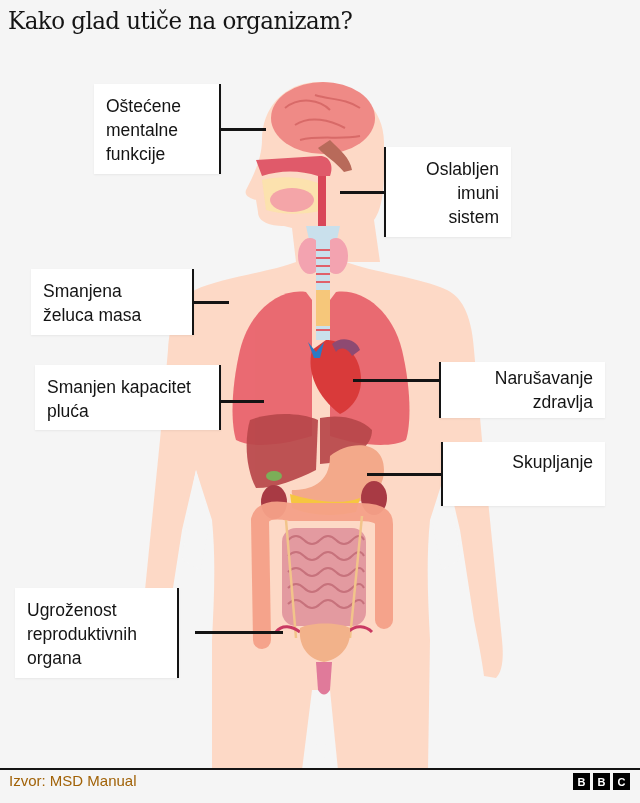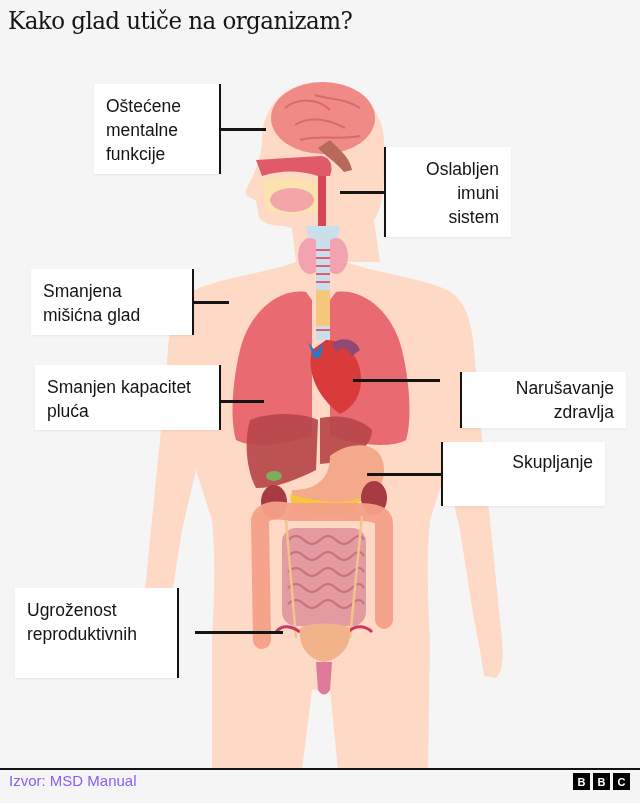--- a/index.html
+++ b/index.html
@@ -15,21 +15,21 @@
   .label {
     position: absolute; background: #ffffff;
     font-size: 17.5px; line-height: 24px; color: #141414;
     padding: 10px 12px;
     box-shadow: 0 1px 2px rgba(0,0,0,0.06);
   }
   .label.right-bar { border-right: 2.5px solid #141414; }
   .label.left-bar { border-left: 2.5px solid #141414; text-align: right; }
   .leader { position: absolute; height: 2.5px; background: #141414; }
   .footer-rule { position: absolute; left: 0; top: 768px; width: 640px; height: 1.5px; background: #141414; }
-  .source { position: absolute; left: 9px; top: 772px; font-size: 15px; color: #8b5cf6; }
+  .source { position: absolute; left: 9px; top: 772px; font-size: 15px; color: #a16207; }
   .bbc { position: absolute; right: 10px; top: 773px; display: flex; gap: 3px; }
   .bbc span {
     width: 17px; height: 17px; background: #000; color: #fff;
     font-size: 11px; font-weight: bold; display: flex; align-items: center; justify-content: center;
   }
 </style>
 </head>
 <body>
 
 <div class="title">Kako glad utiče na organizam?</div>
@@ -129,44 +129,45 @@
 
 <div class="label left-bar" style="left:384px;top:147px;width:127px;height:90px;">
   <div>Oslabljen</div>
   <div>imuni</div>
   <div>sistem</div>
 </div>
 <div class="leader" style="left:340px;top:191px;width:45px;"></div>
 
 <div class="label right-bar" style="left:31px;top:269px;width:163px;height:66px;">
   <div>Smanjena</div>
-  <div>mišićna glad</div>
+  <div>želuca masa</div>
 </div>
 <div class="leader" style="left:194px;top:301px;width:35px;"></div>
 
 <div class="label right-bar" style="left:35px;top:365px;width:186px;height:65px;">
   <div>Smanjen kapacitet</div>
   <div>pluća</div>
 </div>
 <div class="leader" style="left:221px;top:400px;width:43px;"></div>
 
-<div class="label left-bar" style="left:460px;top:362px;width:166px;height:56px;padding-top:4px;margin-top:10px;">
+<div class="label left-bar" style="left:439px;top:362px;width:166px;height:56px;padding-top:4px;">
   <div>Narušavanje</div>
   <div>zdravlja</div>
 </div>
 <div class="leader" style="left:353px;top:379px;width:87px;"></div>
 
 <div class="label left-bar" style="left:441px;top:442px;width:164px;height:64px;padding-top:8px;padding-left:39px;">
   <div>Skupljanje</div>
 </div>
 <div class="leader" style="left:367px;top:473px;width:75px;"></div>
 
 <div class="label right-bar" style="left:15px;top:588px;width:164px;height:90px;">
   <div>Ugroženost</div>
   <div>reproduktivnih</div>
+  <div>organa</div>
 </div>
 <div class="leader" style="left:195px;top:631px;width:88px;"></div>
 
 <div class="footer-rule"></div>
 <div class="source">Izvor: MSD Manual</div>
 <div class="bbc">
   <span>B</span>
   <span>B</span>
   <span>C</span>
 </div>

